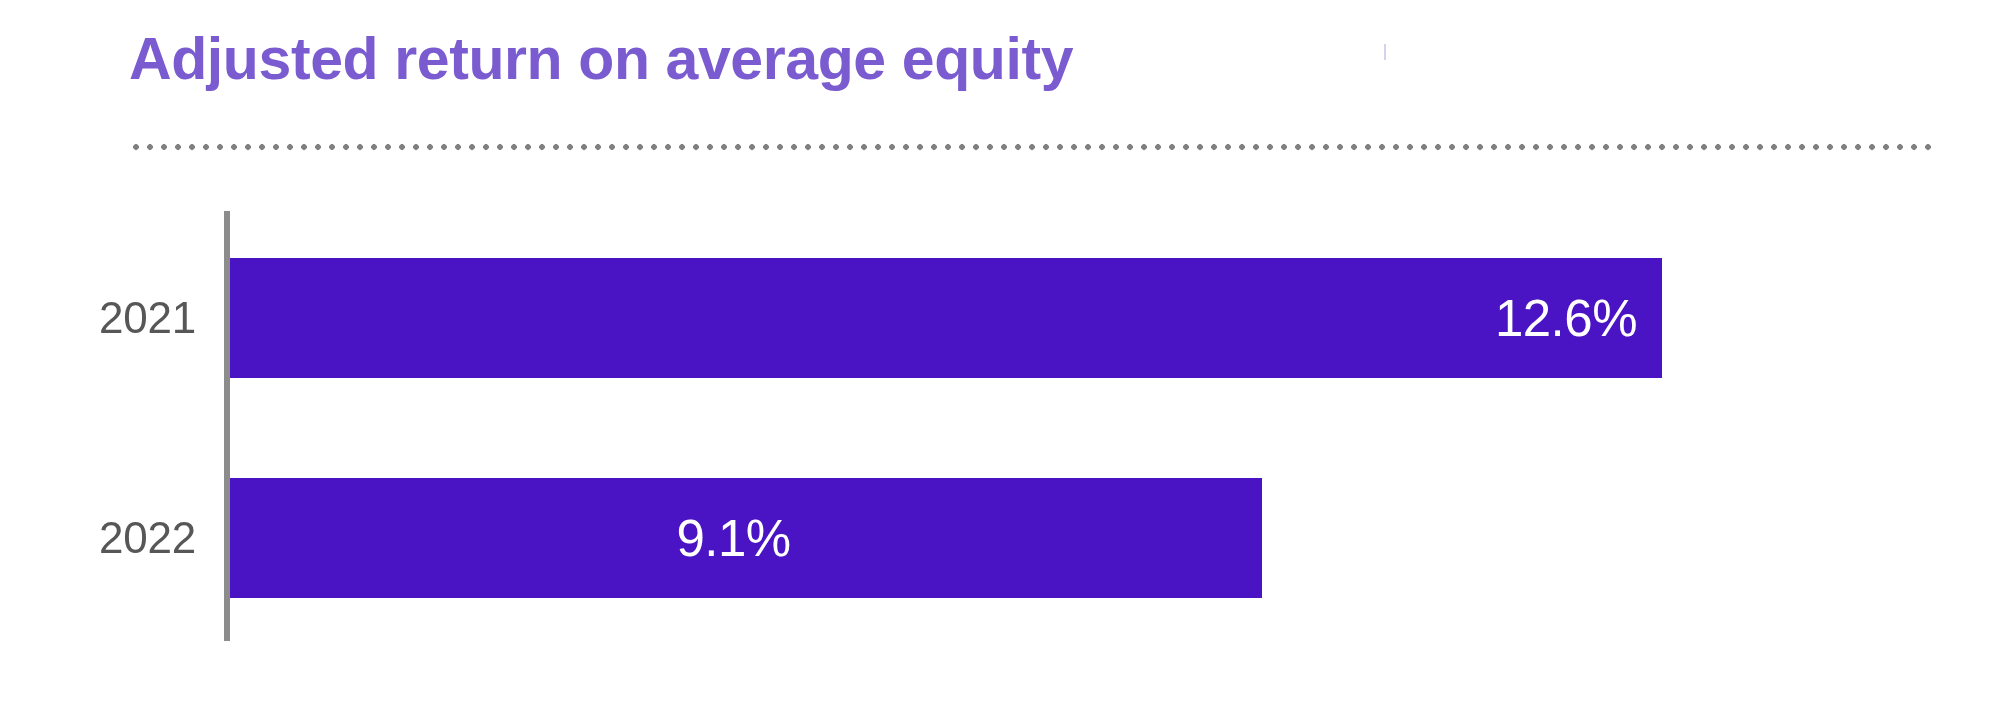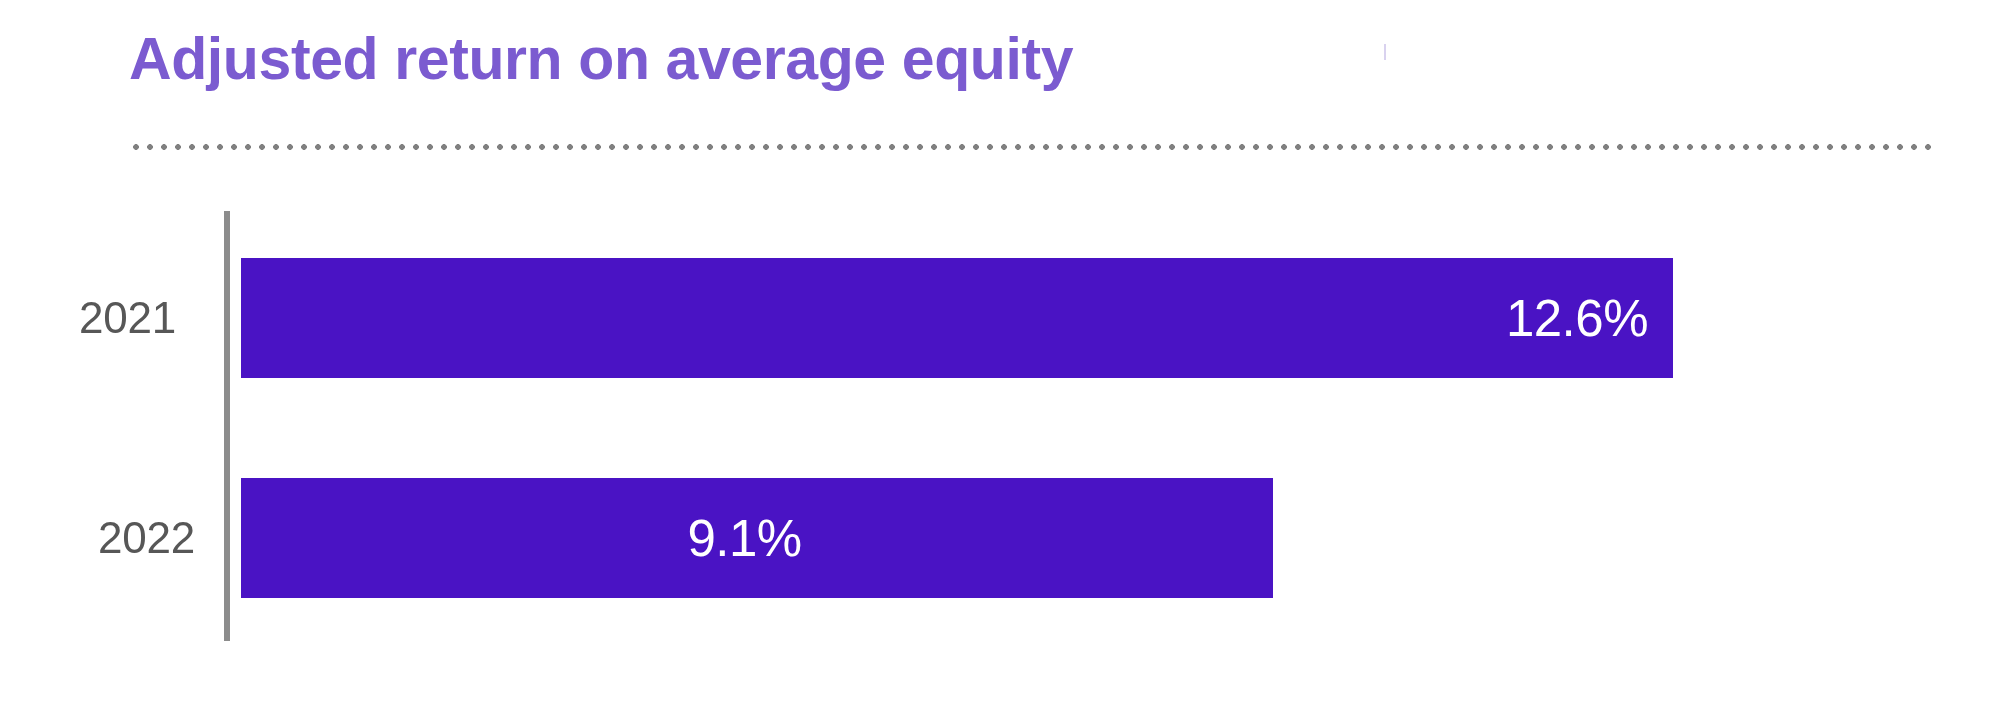--- a/index.html
+++ b/index.html
@@ -76,21 +76,20 @@
 
   .bar {
     position: absolute;
     left: 230px;
     height: 120px;
     background: #4a13c4;
     box-sizing: border-box;
     display: flex;
     align-items: center;
     justify-content: flex-end;
-    margin-left: 11px;
   }
   .bar.b0 { top: 258px; }
   .bar.b1 { top: 478px; justify-content: center; }
 
   .bar-value {
     color: #ffffff;
     font-size: 51px;
     font-weight: 400;
     letter-spacing: -0.5px;
     padding-right: 25px;
@@ -102,20 +101,21 @@
     position: absolute;
     left: 0;
     width: 176px;
     text-align: right;
     color: #575757;
     font-size: 44px;
     font-weight: 400;
     letter-spacing: -0.2px;
     white-space: nowrap;
     line-height: 1;
+    padding-left: 20px;
   }
   .cat-label.c0 { top: 296px; }
   .cat-label.c1 { top: 516px; }
 </style>
 </head>
 <body>
 
 <div id="canvas">
 
   <div class="chart-title" style="color: rgb(123, 91, 208);">Adjusted return on average equity</div>
@@ -131,16 +131,16 @@
     <div class="bar b0" id="bar-0" style="width: 1432px; background: rgb(74, 19, 196);">
       <span class="bar-value" style="color: rgb(255, 255, 255);">12.6%</span>
     </div>
 
     <div class="bar b1" id="bar-1" style="width: 1032px; background: rgb(74, 19, 196);">
       <span class="bar-value" style="color: rgb(255, 255, 255);">9.1%</span>
     </div>
 
     <div class="cat-label c0" style="color: rgb(87, 87, 87);">2021</div>
 
-    <div class="cat-label c1" style="color: rgb(87, 87, 87); margin-left: 19px;">2022</div>
+    <div class="cat-label c1" style="color: rgb(87, 87, 87);">2022</div>
 
   </div>
 </div>
 
 </body></html>

